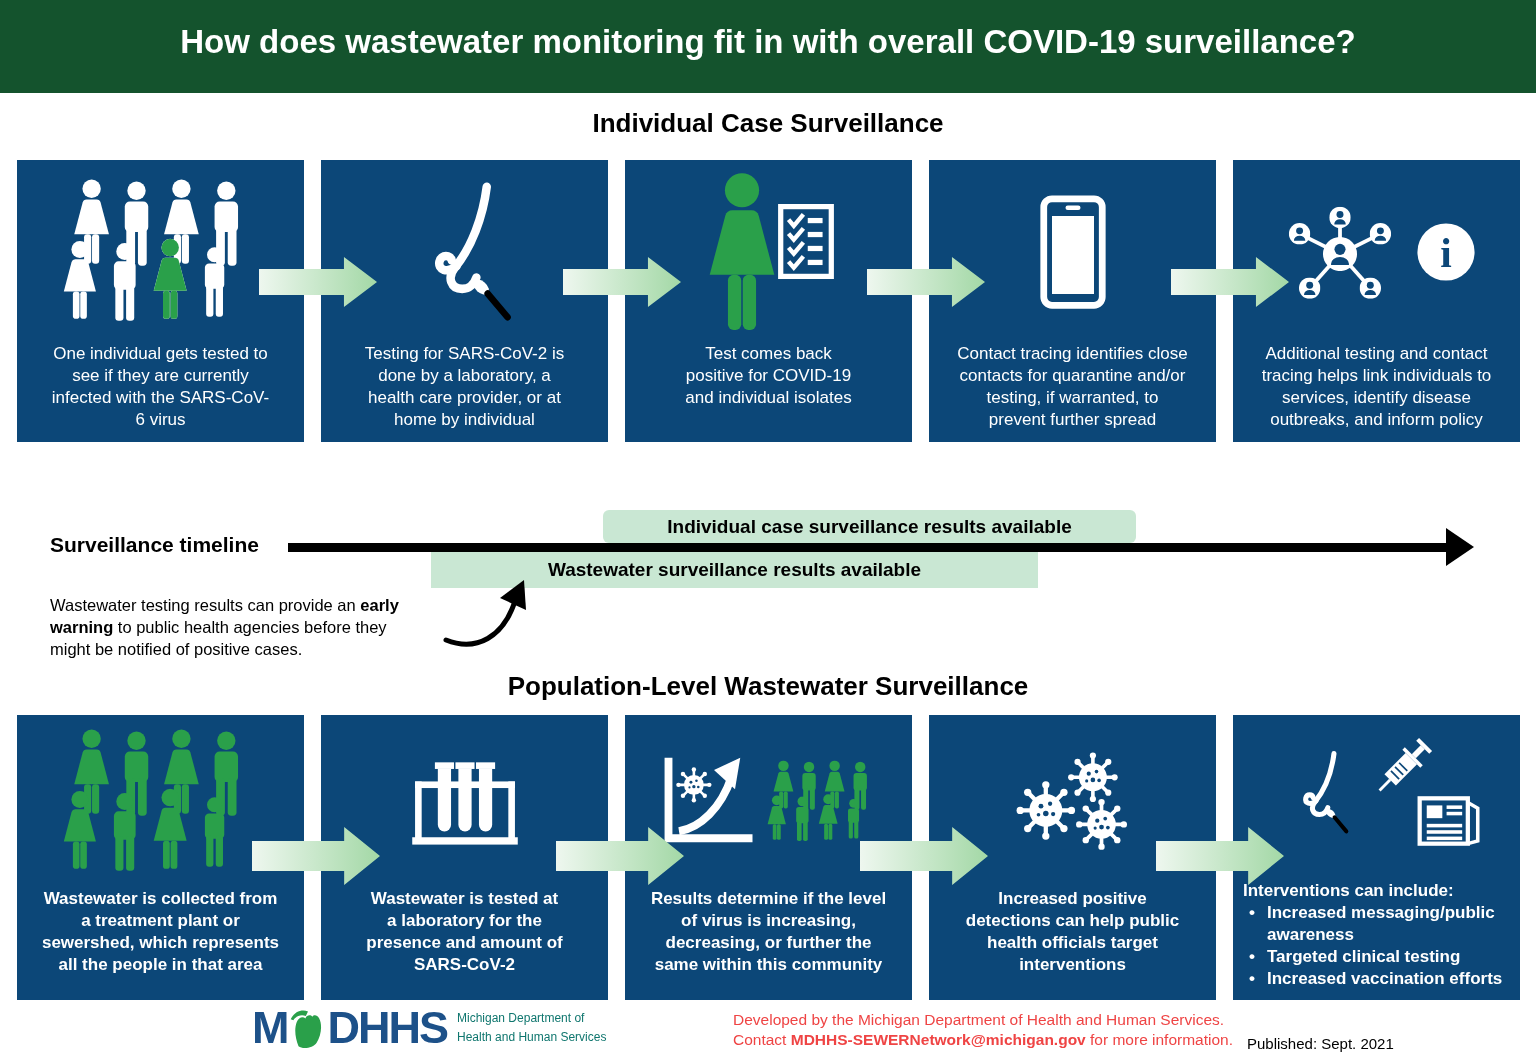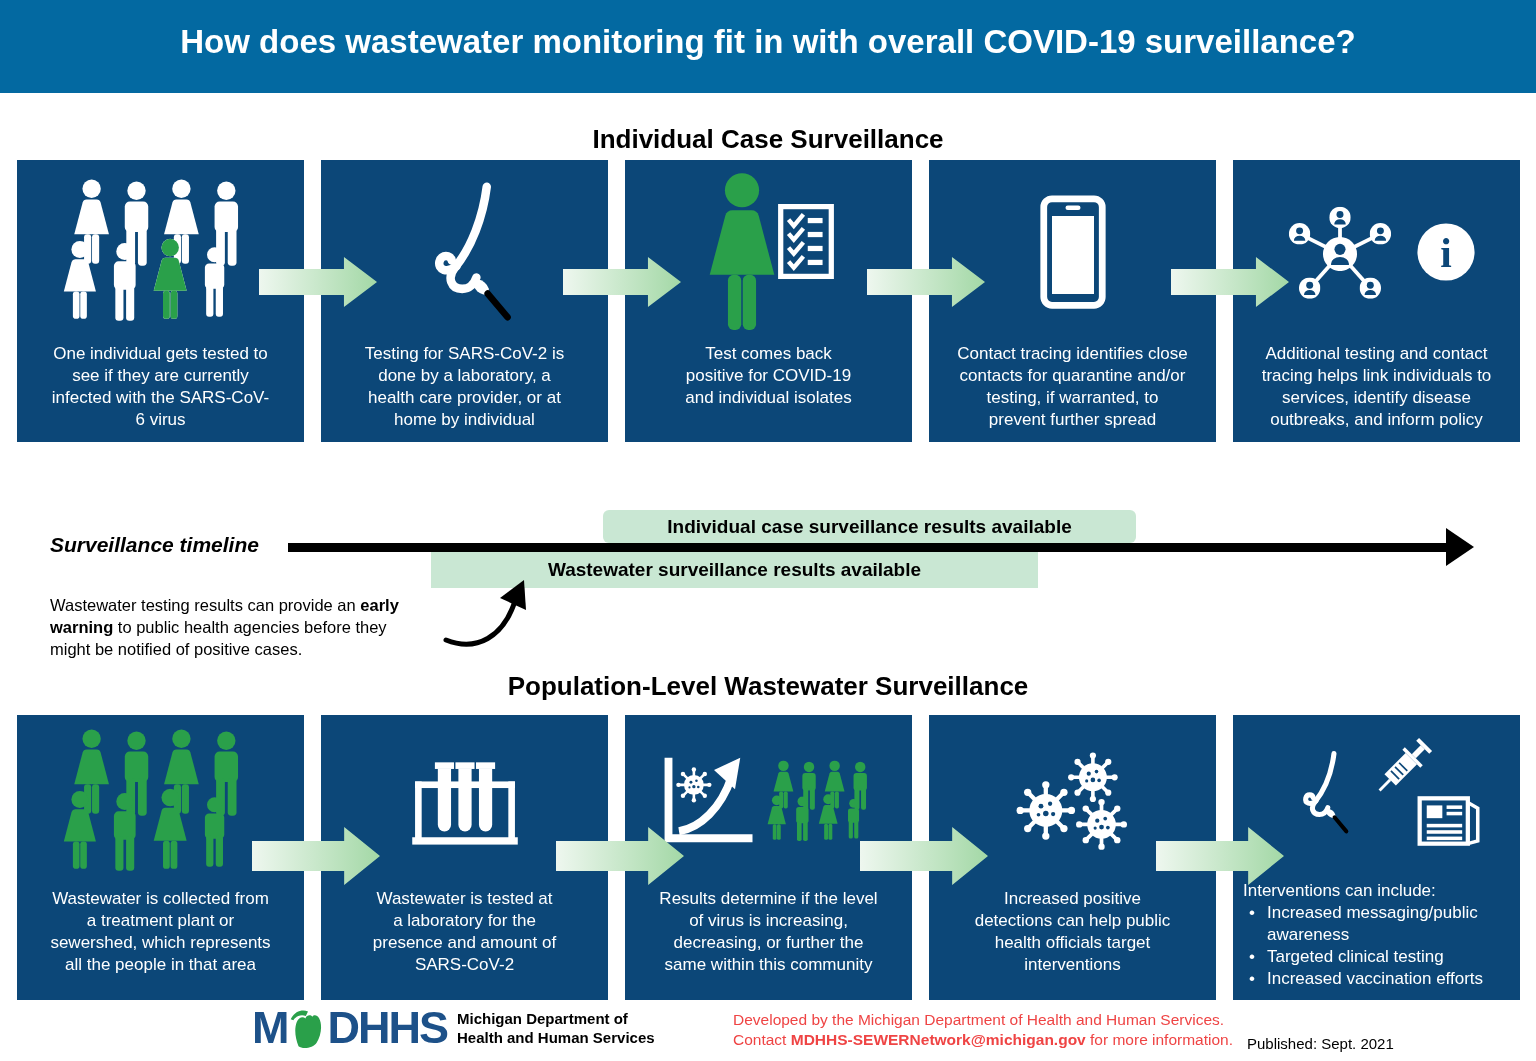--- a/index.html
+++ b/index.html
@@ -1,62 +1,62 @@
 <!DOCTYPE html>
 <html><head>
 <meta charset="utf-8">
 <style>
   * { margin:0; padding:0; box-sizing:border-box; }
   html,body { background:#fff; }
   body { font-family:"Liberation Sans", sans-serif; width:1536px; height:1061px; position:relative; overflow:hidden; }
 
-  .header { position:absolute; left:0; top:0; width:1536px; height:93px; background:#0369a1;
+  .header { position:absolute; left:0; top:0; width:1536px; height:93px; background:#14532d;
             display:flex; align-items:center; justify-content:center; padding-bottom:10px; }
   .header h1 { color:#fff; font-size:33px; font-weight:bold; }
 
   .section-heading { position:absolute; width:100%; text-align:center; font-size:26px; font-weight:bold; color:#000; }
-  #h-individual { top:124px; }
+  #h-individual { top:108px; }
   #h-population { top:671px; }
 
   .box { position:absolute; width:287px; background:#0c4778; display:flex; flex-direction:column; }
   .row1 .box { top:160px; height:282px; }
-  .row2 .box { top:715px; height:285px; }
+  .row2 .box { top:715px; height:285px;font-weight:bold; }
   .bx1 { left:17px; } .bx2 { left:321px; } .bx3 { left:625px; } .bx4 { left:929px; } .bx5 { left:1233px; }
 
   .icon-area { flex:1; display:flex; align-items:center; justify-content:center; gap:14px; overflow:hidden; }
   .box-text { color:#fff; font-size:17px; line-height:22px; text-align:center; white-space:pre-line; height:99px; padding:0 6px; }
   .row2 .box-text { height:112px; }
   .box-text.bullets-block { height:auto; text-align:left; white-space:normal; margin-bottom:10px; padding:0 10px; }
   .bullets-block ul { list-style:none; }
   .bullets-block li { padding-left:24px; position:relative; }
   .bullets-block li::before { content:"•"; position:absolute; left:6px; }
 
   .flow-arrow { position:absolute; background:linear-gradient(90deg,#eef7ef 0%,#a3d8a6 100%);
                 clip-path:polygon(0 24%,72% 24%,72% 0,100% 50%,72% 100%,72% 76%,0 76%); }
   .row1-arrow { top:257px; width:118px; height:50px; }
   .row2-arrow { top:827px; width:128px; height:58px; }
   .ar1 { left:259px; } .ar2 { left:563px; } .ar3 { left:867px; } .ar4 { left:1171px; }
   .br1 { left:252px; } .br2 { left:556px; } .br3 { left:860px; } .br4 { left:1156px; }
 
-  .tl-label { position:absolute; left:50px; top:533px; font-size:21px; font-weight:bold; color:#000;font-style:italic; }
+  .tl-label { position:absolute; left:50px; top:533px; font-size:21px; font-weight:bold; color:#000; }
   .tl-line { position:absolute; left:288px; top:543px; width:1158px; height:9px; background:#000; }
   .tl-arrowhead { position:absolute; left:1446px; top:528px; width:0; height:0;
                   border-left:28px solid #000; border-top:19.5px solid transparent; border-bottom:19.5px solid transparent; }
   .band { position:absolute; background:#c9e7d3; display:flex; align-items:center; justify-content:center;
           font-weight:bold; font-size:19px; color:#000; }
   .band-case { left:603px; top:510px; width:533px; height:33px;border-radius:6px; }
   .band-ww   { left:431px; top:552px; width:607px; height:36px; }
   .tl-note { position:absolute; left:50px; top:594px; width:420px; font-size:16.5px; line-height:22px;
              color:#000; white-space:pre-line; }
   .curve-arrow { position:absolute; left:442px; top:564px; }
 
   .logo { position:absolute; left:252px; top:1004px; display:flex; align-items:center; }
   .logo-m, .logo-dhhs { font-size:45px; font-weight:bold; color:#1d5189; letter-spacing:-2px; line-height:48px; }
   .logo-mitten { margin:0 1px; }
-  .logo-tag { margin-left:10px; color:#000000; font-weight:bold; font-size:15px; line-height:19px; }
+  .logo-tag { margin-left:10px; color:#0f766e; font-weight:normal; font-size:12px; line-height:19px; }
   .credits { position:absolute; left:733px; top:1010px; font-size:15.5px; line-height:20px; color:#ef4444; }
   .published { position:absolute; left:1247px; top:1035px; font-size:15px; color:#000; }
 </style>
 </head>
 <body>
 
 <svg width="0" height="0" style="position:absolute" aria-hidden="true">
 <defs>
   <symbol id="pm" viewBox="0 0 40 84">
     <circle cx="20" cy="9.5" r="9"></circle>

